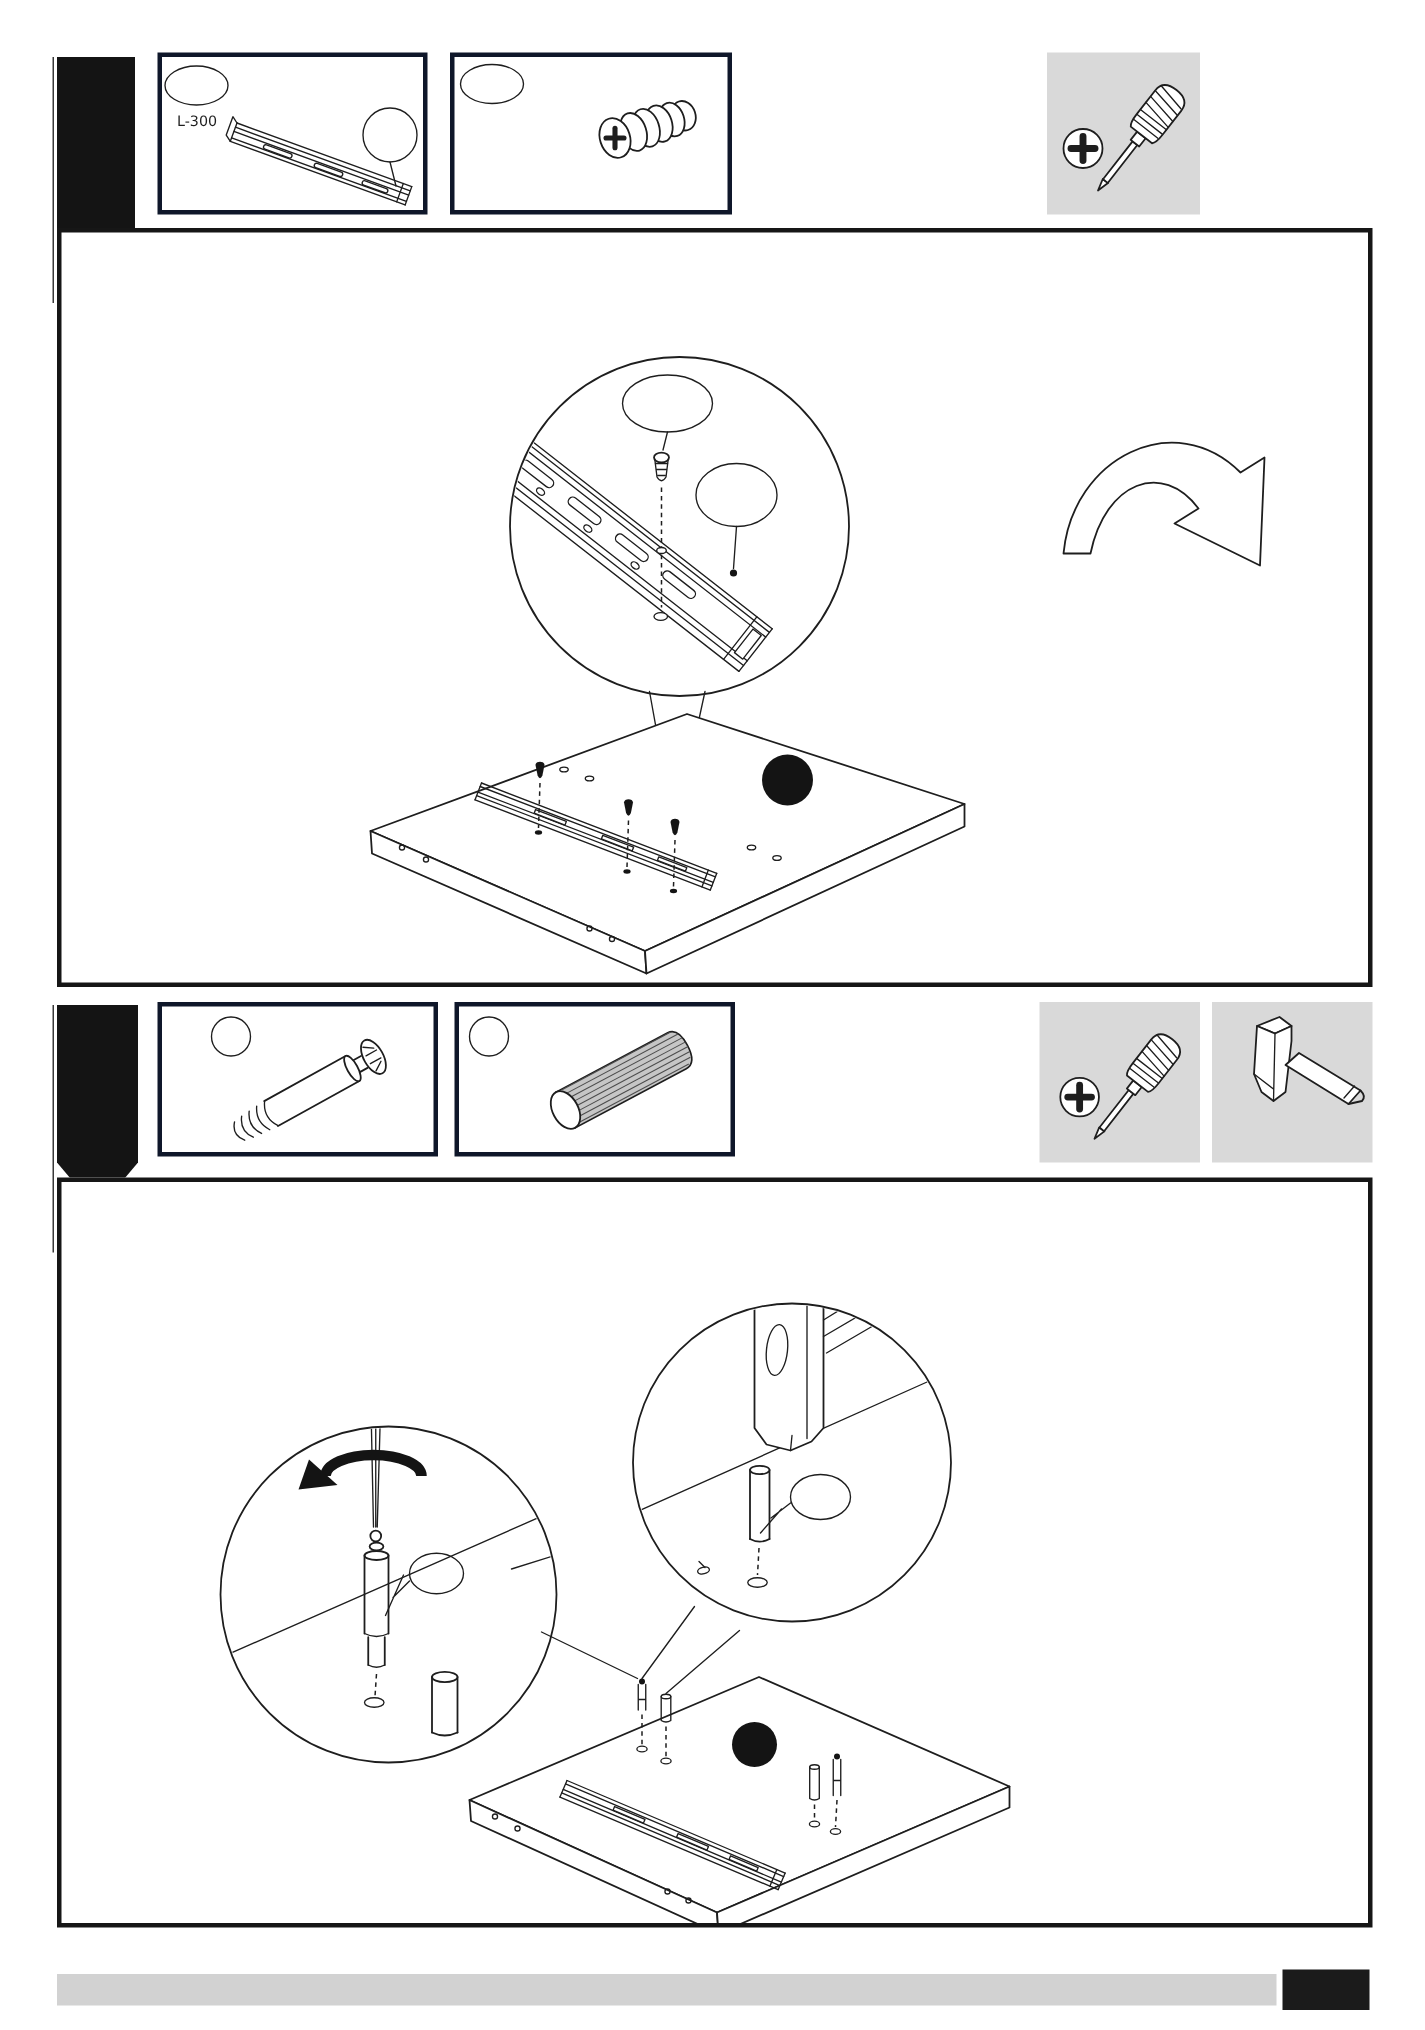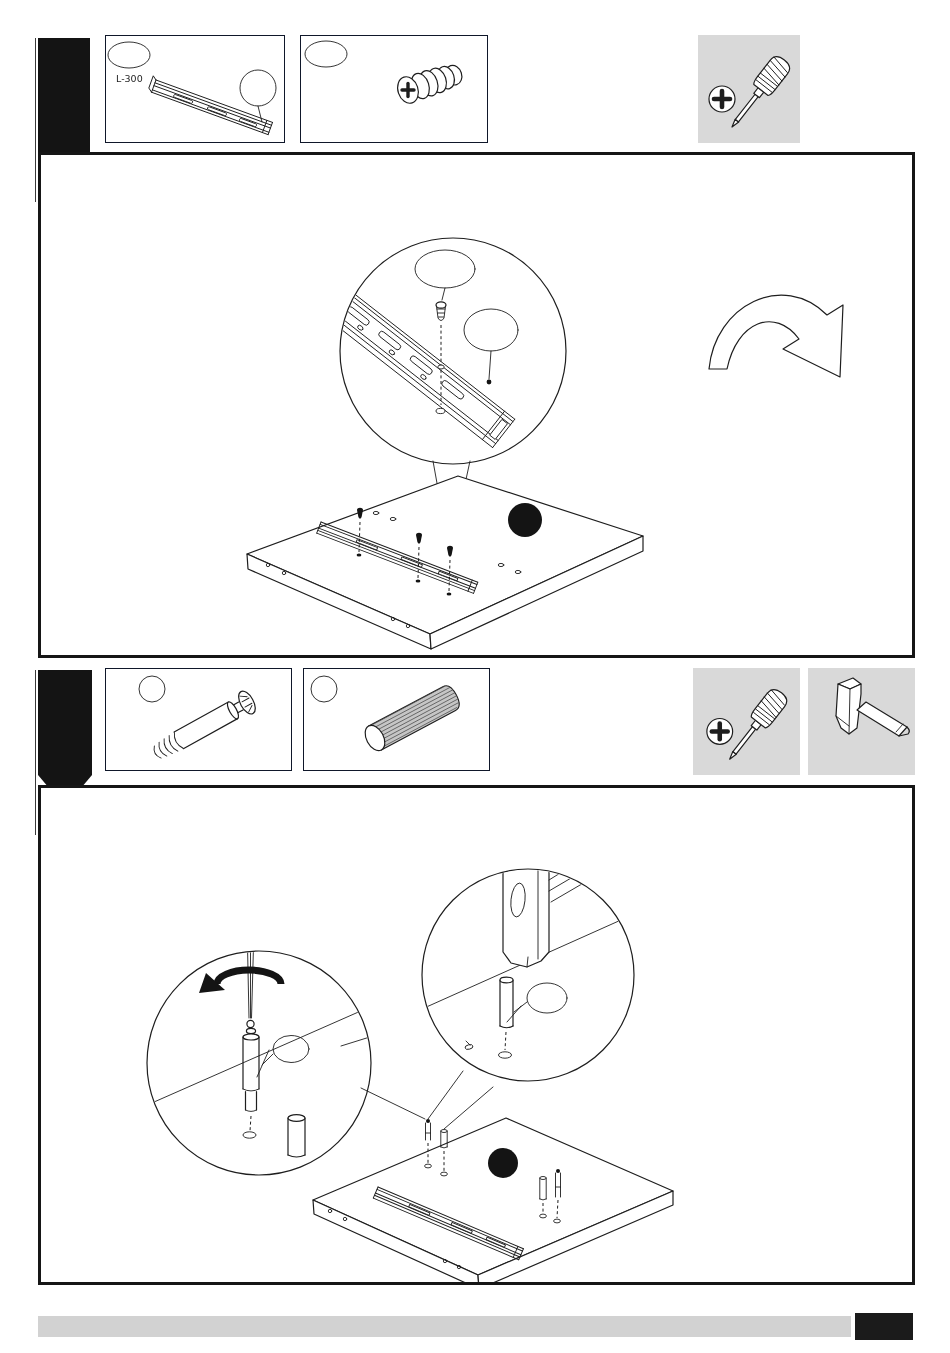--- a/index.html
+++ b/index.html
@@ -1,19 +1,19 @@
 <!DOCTYPE html>
 <html><head>
 <meta charset="utf-8">
 <style>
   html,body{margin:0;padding:0;background:#ffffff;}
   .page{position:relative;width:950px;height:1353px;background:#fff;overflow:hidden;
         font-family:"DejaVu Sans", sans-serif;}
   .abs{position:absolute;}
-  .pbox{border:1px solid #0f172a;background:#fff;box-sizing:border-box;}
+  .pbox{border:3px solid #0f172a;background:#fff;box-sizing:border-box;}
   .panel{border:3px solid #161616;background:#fff;box-sizing:border-box;}
   .tbox{background:#d9d9d9;box-sizing:border-box;}
   .vline{width:1px;background:#3a3a3a;}
   svg{display:block;}
   .ln{fill:none;stroke:#1e1e1e;stroke-width:1.2;stroke-linecap:round;stroke-linejoin:round;}
   .lt{fill:none;stroke:#1e1e1e;stroke-width:.9;stroke-linecap:round;stroke-linejoin:round;}
   .fw{fill:#fff;stroke:#1e1e1e;stroke-width:1.2;stroke-linejoin:round;}
   .fwt{fill:#fff;stroke:#1e1e1e;stroke-width:.9;stroke-linejoin:round;}
   .blk{fill:#141414;stroke:none;}
   .dash{fill:none;stroke:#1e1e1e;stroke-width:1;stroke-dasharray:3 2.6;}

